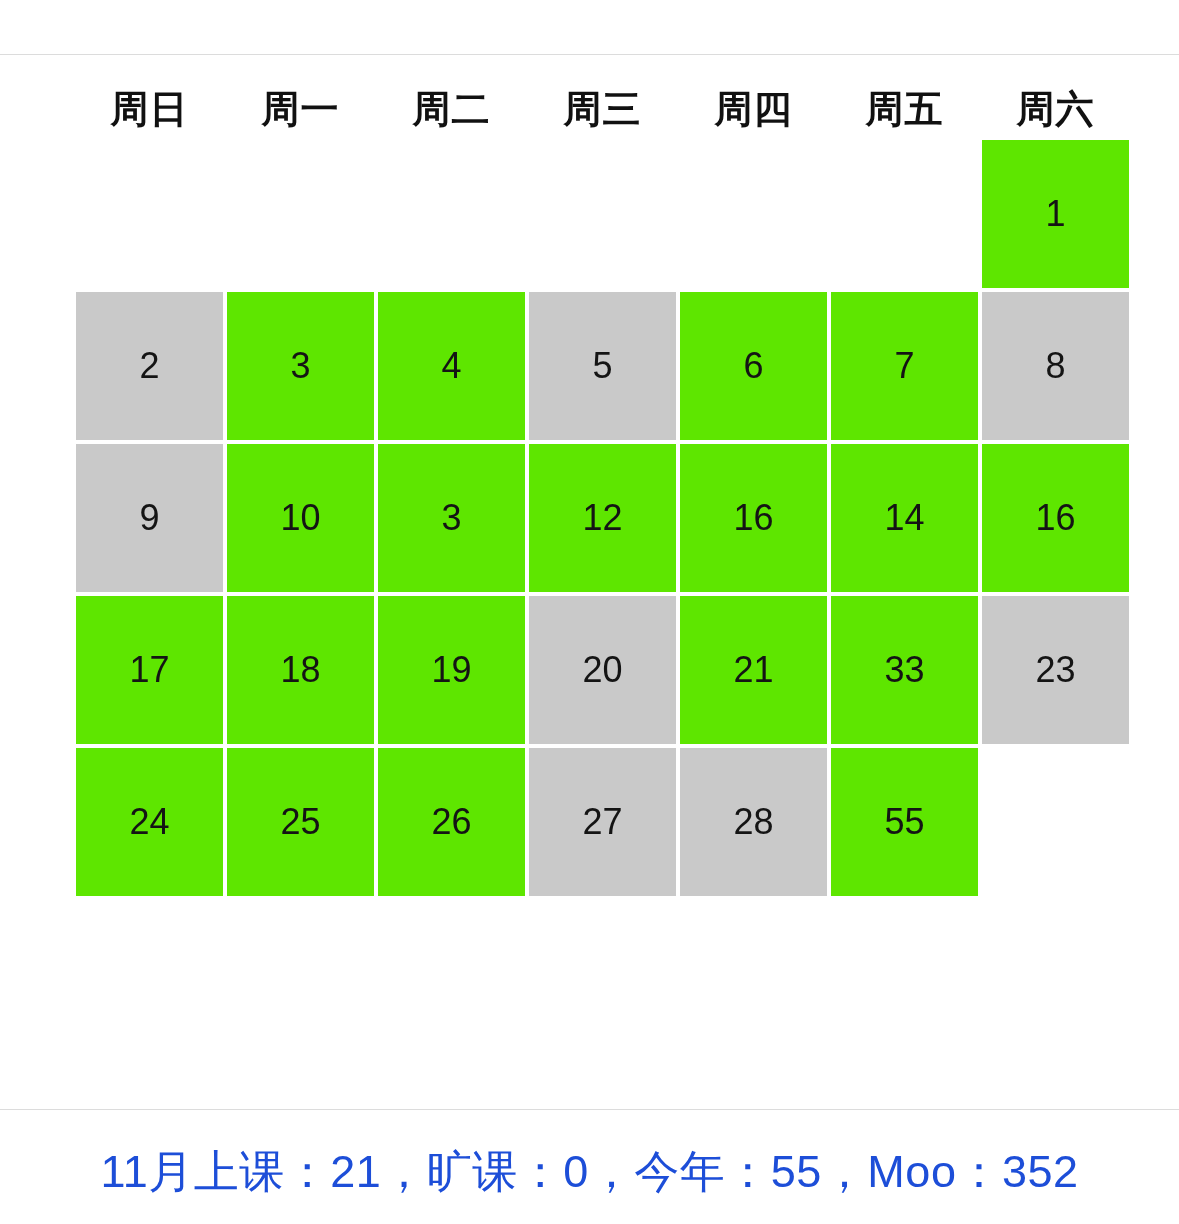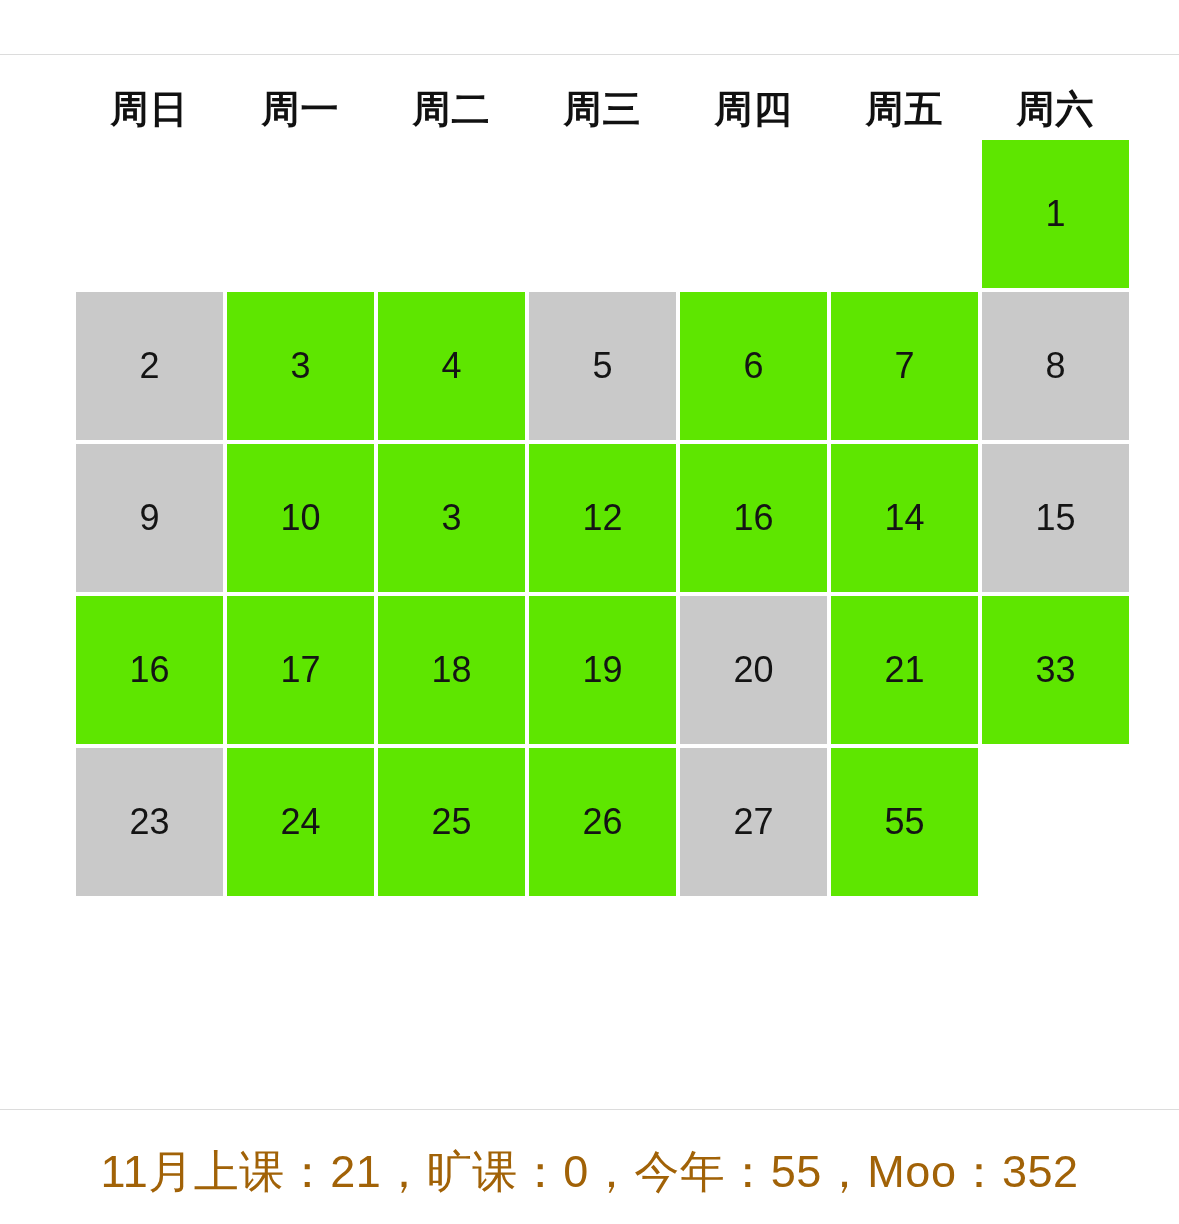--- a/index.html
+++ b/index.html
@@ -80,21 +80,21 @@
     height: 1px;
     background: #dcdcdc;
   }
   .summary {
     position: absolute;
     bottom: 22px;
     left: 0;
     width: 1179px;
     text-align: center;
     font-size: 45px;
-    color: #a16207;
+    color: #1d4ed8;
     letter-spacing: 0.5px;
   }
 </style>
 </head>
 <body>
 
 <div class="top-rule"></div>
 
 <div class="calendar">
   <div class="weekday-row">
@@ -148,23 +148,20 @@
       </div>
       <div class="cell attended">
         <span>12</span>
       </div>
       <div class="cell attended">
         <span>16</span>
       </div>
       <div class="cell attended">
         <span>14</span>
       </div>
-      <div class="cell absent">
-        <span>15</span>
-      </div>
       <div class="cell attended">
         <span>16</span>
       </div>
       <div class="cell attended">
         <span>17</span>
       </div>
       <div class="cell attended">
         <span>18</span>
       </div>
       <div class="cell attended">
@@ -186,20 +183,23 @@
         <span>24</span>
       </div>
       <div class="cell attended">
         <span>25</span>
       </div>
       <div class="cell attended">
         <span>26</span>
       </div>
       <div class="cell absent">
         <span>27</span>
+      </div>
+      <div class="cell absent">
+        <span>28</span>
       </div>
       <div class="cell attended">
         <span>55</span>
       </div>
     </div>
 </div>
 
 <div class="bottom-rule"></div>
 
 <div class="summary">11月上课：21，旷课：0，今年：55，Moo：352</div>

